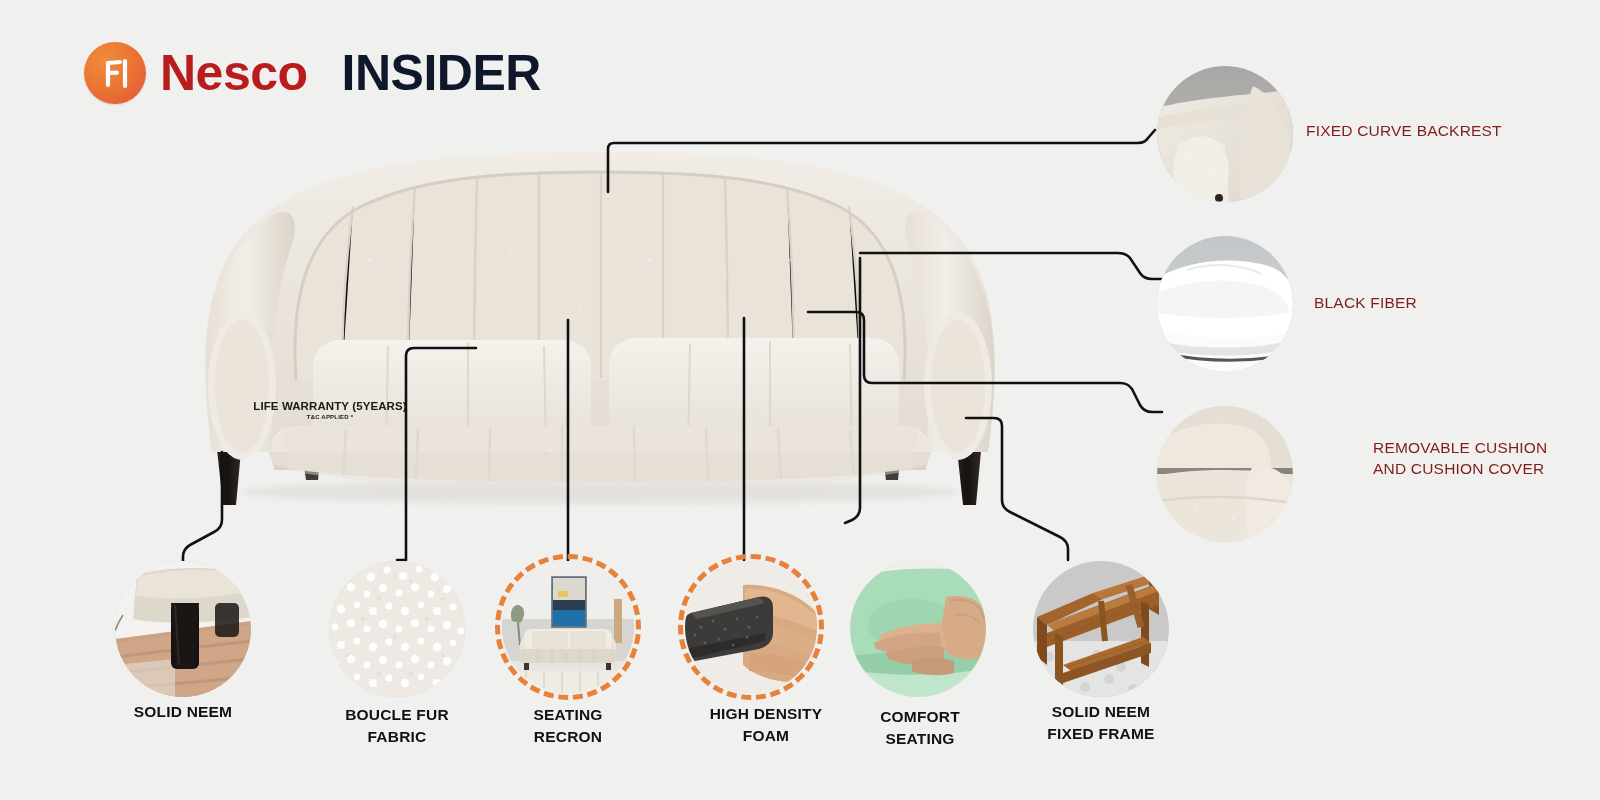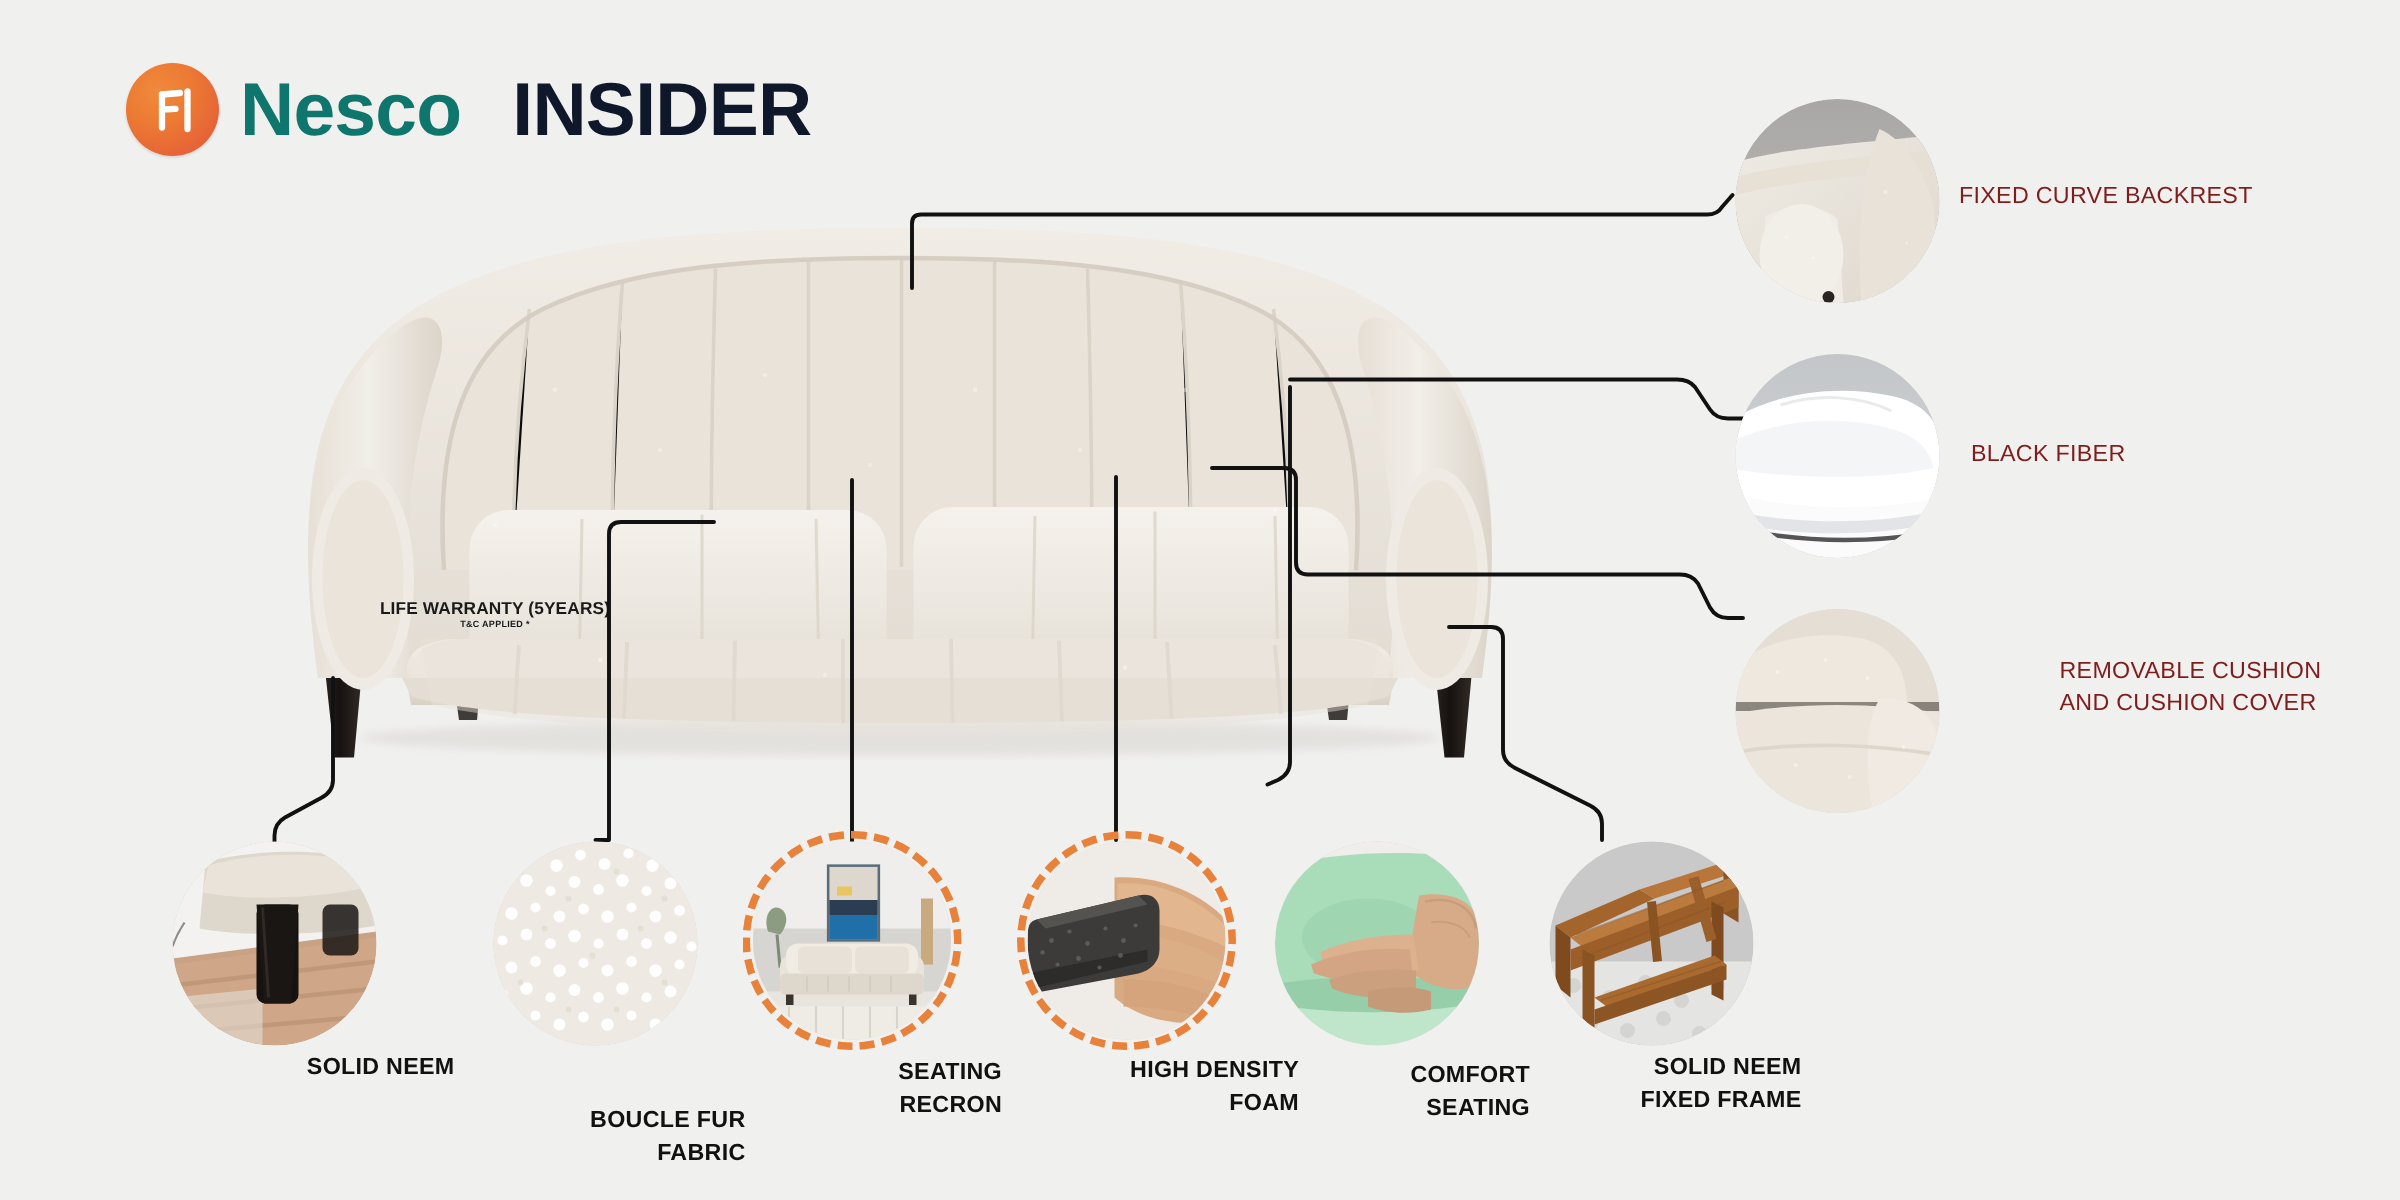--- a/index.html
+++ b/index.html
@@ -15,21 +15,21 @@
   
   .logo-wrap{position:absolute;left:84px;top:42px;display:flex;align-items:center;gap:14px;}
   .logo-mark{
     width:62px;height:62px;border-radius:50%;
     background:radial-gradient(circle at 34% 30%, #f08a3c 0%, #ec7a33 38%, #e2543a 100%);
     position:relative;flex:none;
     box-shadow:0 1px 2px rgba(0,0,0,.12);
   }
   .logo-mark svg{position:absolute;left:0;top:0;}
   .logo-text{font-size:50px;font-weight:bold;letter-spacing:-.5px;line-height:1;white-space:nowrap;}
-  .logo-text .t1{color:#0f766e;}
+  .logo-text .t1{color:#b91c1c;}
   .logo-text .t2{color:#0f172a;margin-left:34px;}
 
   
   .sofa{position:absolute;left:150px;top:140px;width:900px;height:370px;}
   .sofa svg{display:block;}
 
   .warranty{
     position:absolute;left:240px;top:400px;width:180px;text-align:center;
     pointer-events:none;
   }
@@ -58,21 +58,21 @@
   
   .rlabel{
     position:absolute;font-size:15.5px;font-weight:normal;color:#7f1d1d;
     letter-spacing:.2px;line-height:1.35;
   }
   
   .blabel{
     position:absolute;text-align:center;font-size:15.5px;font-weight:bold;
     color:#111;letter-spacing:.2px;line-height:1.45;
   }
-  .blabel span{display:block;white-space:nowrap;text-align:right;}
+  .blabel span{display:block;white-space:nowrap;}
 </style>
 </head>
 <body>
 
 <div class="stage">
 
   <div class="logo-wrap">
     <div class="logo-mark">
       <svg width="62" height="62" viewBox="0 0 62 62">
         <g fill="none" stroke="#ffffff" stroke-width="4.2" stroke-linecap="round">
@@ -584,21 +584,21 @@
             <path d="M20 78 L118 40"></path>
             <path d="M34 106 L114 80"></path>
         </g>
       </svg>
     </div>
   </div>
 
   <div class="blabel" style="left:63px;top:701px;width:240px;">
     <span>SOLID NEEM</span>
   </div>
-  <div class="blabel" style="left:297px;top:704px;width:200px;margin-top:32px;">
+  <div class="blabel" style="left:297px;top:704px;width:200px;">
     <span>BOUCLE FUR</span>
     <span>FABRIC</span>
   </div>
   <div class="blabel" style="left:468px;top:704px;width:200px;">
     <span>SEATING</span>
     <span>RECRON</span>
   </div>
   <div class="blabel" style="left:666px;top:703px;width:200px;">
     <span>HIGH DENSITY</span>
     <span>FOAM</span>

